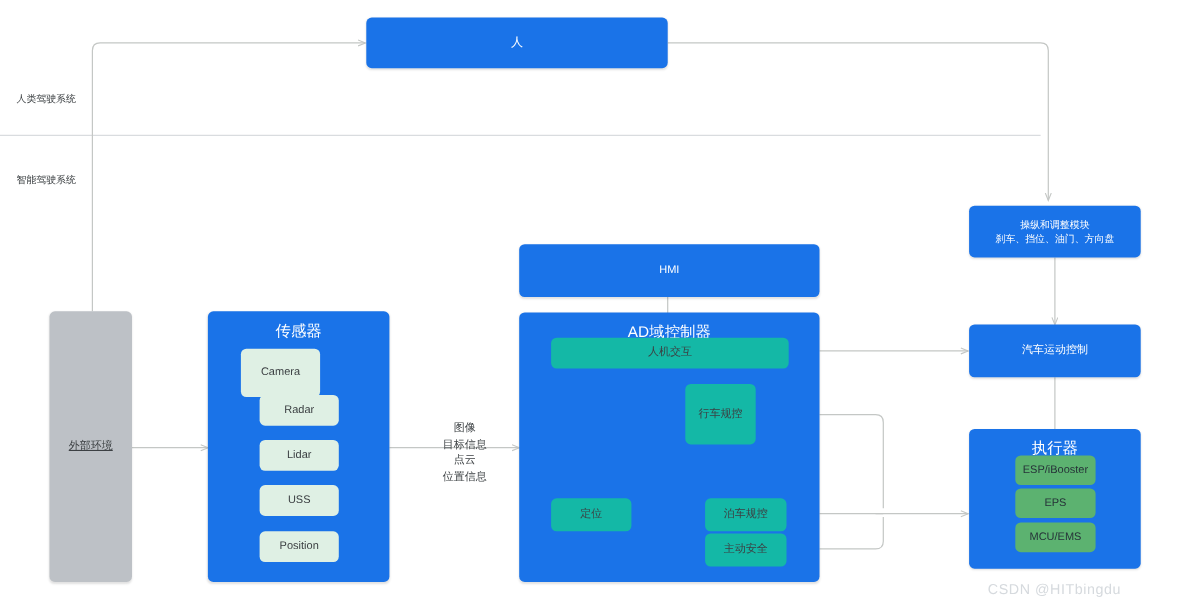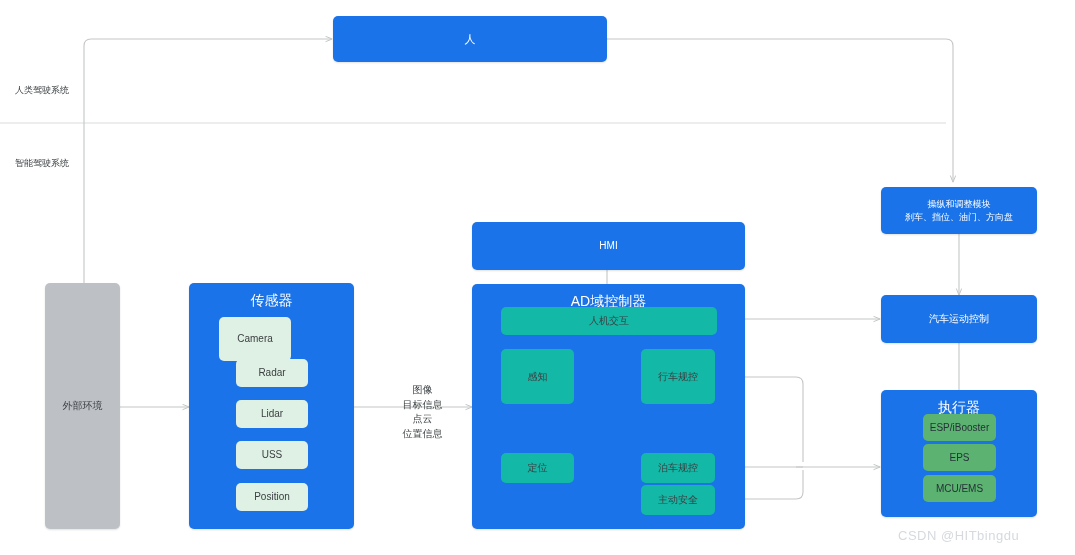--- a/index.html
+++ b/index.html
@@ -147,44 +147,43 @@
 
       <path d="M573,467 L611,467 Q618,467 618,460 L618,384 Q618,377 625,377 L640,377"></path>
     </g>
   </svg>
 
   <div class="zone-label" style="left:15px; top:84px;">人类驾驶系统</div>
   <div class="zone-label" style="left:15px; top:157px;">智能驾驶系统</div>
 
   <div class="node blue t11" style="left:333px; top:16px; width:274px; height:46px;">人</div>
 
-  <div class="node gray t10" style="left:45px; top:283px; width:75px; height:246px;">外部环境</div>
+  <div class="node gray t10" style="left:45px; top:283px; width:75px; height:246px;text-decoration:underline;">外部环境</div>
 
   <div class="node blue group" style="left:189px; top:283px; width:165px; height:246px;">
     <div class="group-title">传感器</div>
     <div class="chip mint" style="left:30px; top:34px; width:72px; height:44px;">Camera</div>
     <div class="chip mint" style="left:47px; top:76px; width:72px; height:28px;">Radar</div>
     <div class="chip mint" style="left:47px; top:117px; width:72px; height:28px;">Lidar</div>
     <div class="chip mint" style="left:47px; top:158px; width:72px; height:28px;">USS</div>
     <div class="chip mint" style="left:47px; top:200px; width:72px; height:28px;">Position</div>
   </div>
 
   <div class="edge-label" style="left:375px; top:383px; width:95px;">图像
 目标信息
 点云
 位置信息</div>
 
   <div class="node blue t10" style="left:472px; top:186px; width:273px; height:48px;margin-top:36px;">HMI</div>
 
   <div class="node blue group" style="left:472px; top:284px; width:273px; height:245px;">
     <div class="group-title">AD域控制器</div>
     <div class="chip yellow" style="left:29px; top:23px; width:216px; height:28px;">人机交互</div>
-    <div class="chip yellow" style="left:29px; top:65px; width:73px; height:55px;">感知</div>
     <div class="chip yellow" style="left:29px; top:169px; width:73px; height:30px;">定位</div>
-    <div class="chip yellow" style="left:169px; top:65px; width:74px; height:55px;">行车规控</div>
+    <div class="chip yellow" style="left:151px; top:65px; width:64px; height:55px;">行车规控</div>
     <div class="chip yellow" style="left:169px; top:169px; width:74px; height:30px;">泊车规控</div>
     <div class="chip yellow" style="left:169px; top:201px; width:74px; height:30px;">主动安全</div>
   </div>
 
   <div class="node blue t9" style="left:881px; top:187px; width:156px; height:47px; flex-direction:column;">
     <div>操纵和调整模块</div>
     <div>刹车、挡位、油门、方向盘</div>
   </div>
 
   <div class="node blue t10" style="left:881px; top:295px; width:156px; height:48px;">汽车运动控制</div>

